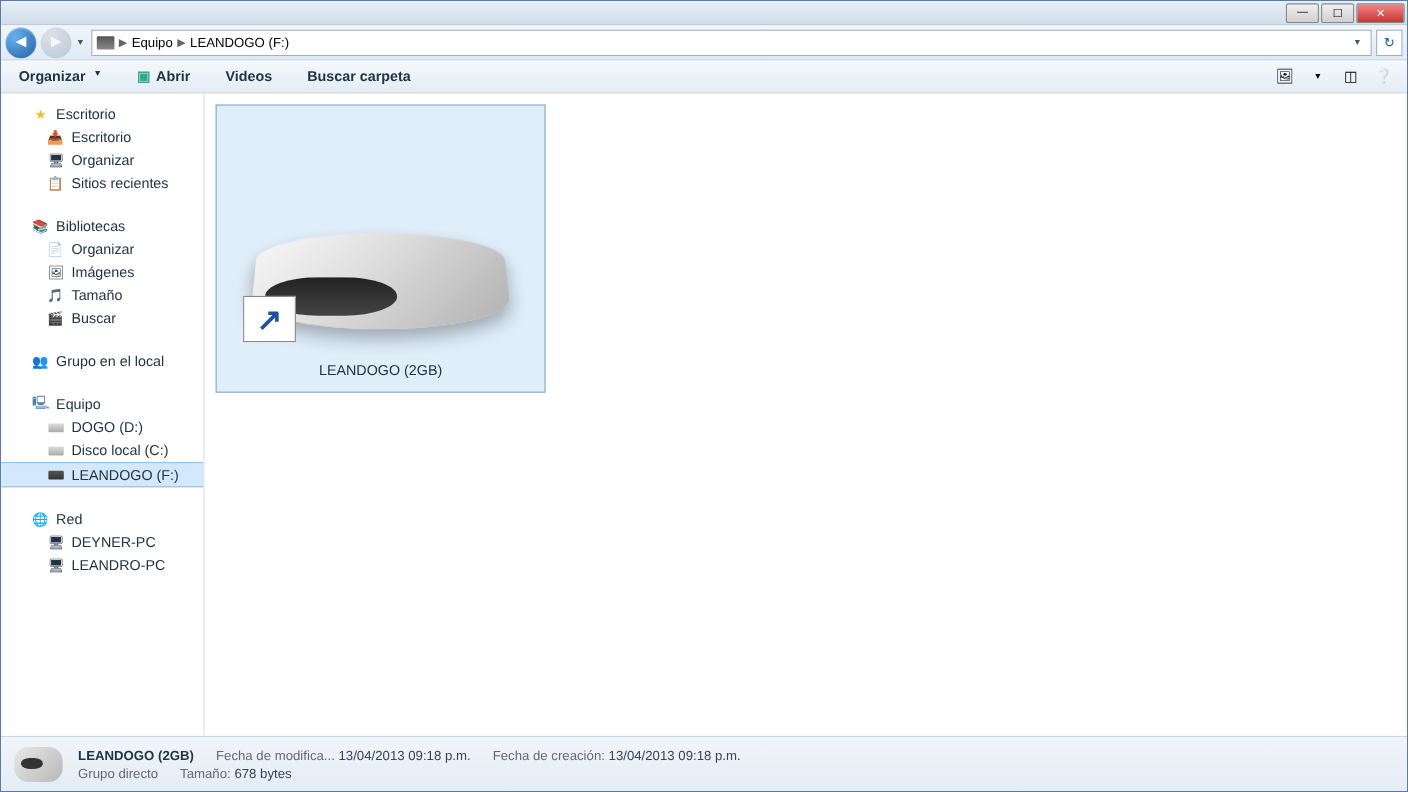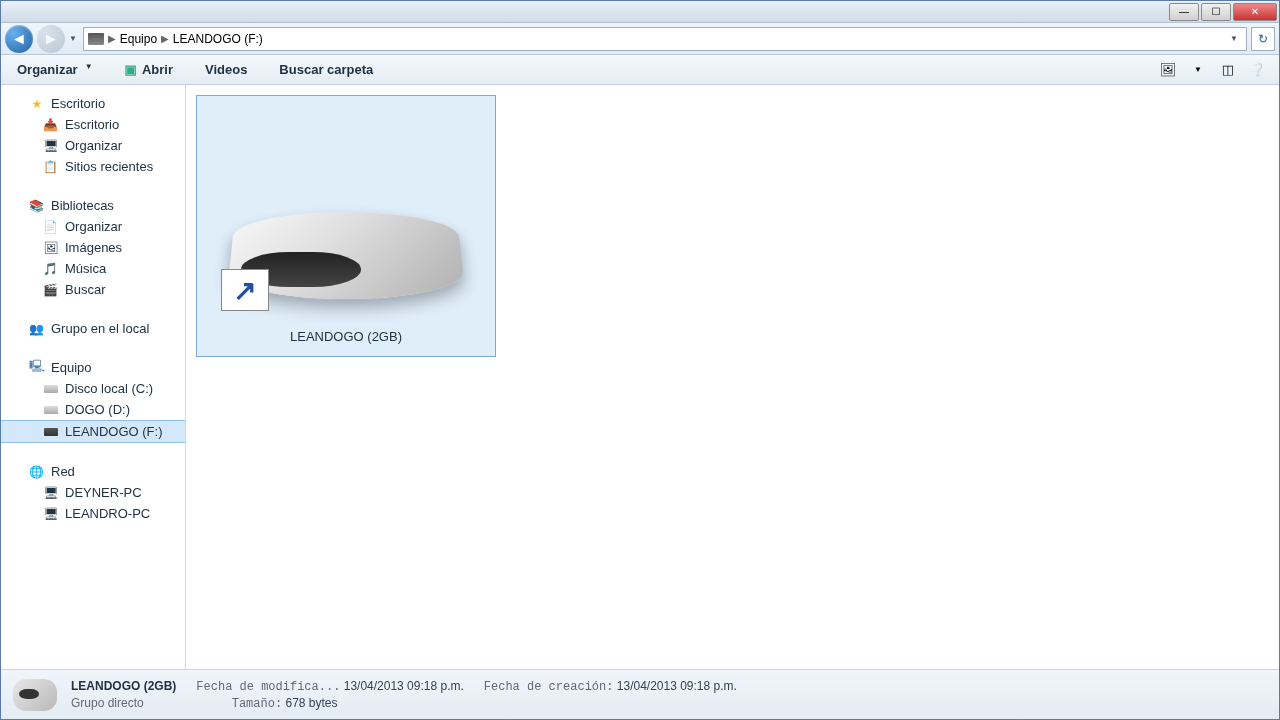--- a/index.html
+++ b/index.html
@@ -57,21 +57,21 @@
 .shortcut-overlay { position: absolute; bottom: 8px; left: 0; width: 48px; height: 42px; background: #fff; border: 1px solid #888; display: flex; align-items: center; justify-content: center; }
 .shortcut-arrow { font-size: 28px; color: #2050a0; font-weight: bold; }
 .file-label { font-size: 13px; color: #234; }
 
 .statusbar { height: 50px; background: linear-gradient(to bottom, #f0f5fa, #e4ecf4); border-top: 1px solid #c8d4e0; display: flex; align-items: center; padding: 6px 12px; gap: 14px; font-size: 12px; }
 .sb-icon { width: 44px; height: 32px; background: linear-gradient(135deg,#e8e8e8,#b8b8b8); border-radius: 30% / 40%; position: relative; }
 .sb-icon::after { content:''; position:absolute; left:6px; top:10px; width:20px; height:10px; background:#333; border-radius:40%/50%; }
 .sb-info { display: flex; flex-direction: column; gap: 2px; }
 .sb-row { display: flex; gap: 20px; align-items: baseline; }
 .sb-name { font-weight: bold; color: #234; }
-.sb-label { color: #667; font-family: Liberation Mono, monospace; }
+.sb-label { color: #667; }
 .sb-val { color: #345; }
 .sb-type { color: #667; }
 </style>
 </head>
 <body>
 
 <div class="window">
 
   <div class="titlebar">
     <div class="win-controls">
@@ -148,49 +148,49 @@
         <div class="side-item">
             <span class="si-icon">📄</span>
             <span>Organizar</span>
           </div>
         <div class="side-item">
             <span class="si-icon">🖼</span>
             <span>Imágenes</span>
           </div>
         <div class="side-item">
             <span class="si-icon">🎵</span>
-            <span>Música</span>
+            <span>Tamaño</span>
           </div>
         <div class="side-item">
             <span class="si-icon">🎬</span>
             <span>Buscar</span>
           </div>
       </div>
       <div class="side-group">
         <div class="side-header">
             <span class="si-icon">👥</span>
             <span>Grupo en el local</span>
           </div>
       </div>
       <div class="side-group">
         <div class="side-header">
             <span class="si-icon pc">🖳</span>
             <span>Equipo</span>
+          </div>
+        <div class="side-item">
+            <span class="si-icon">
+              <span class="drive"></span>
+            </span>
+            <span>DOGO (D:)</span>
           </div>
         <div class="side-item">
             <span class="si-icon">
               <span class="drive"></span>
             </span>
             <span>Disco local (C:)</span>
-          </div>
-        <div class="side-item">
-            <span class="si-icon">
-              <span class="drive"></span>
-            </span>
-            <span>DOGO (D:)</span>
           </div>
         <div class="side-item selected">
             <span class="si-icon">
               <span class="drive drive-dark"></span>
             </span>
             <span>LEANDOGO (F:)</span>
           </div>
       </div>
       <div class="side-group">
         <div class="side-header">
@@ -226,18 +226,18 @@
   <div class="statusbar">
     <div class="sb-icon"></div>
     <div class="sb-info">
       <div class="sb-row">
         <span class="sb-name">LEANDOGO (2GB)</span>
         <span><span class="sb-label">Fecha de modifica...</span> <span class="sb-val">13/04/2013 09:18 p.m.</span></span>
         <span><span class="sb-label">Fecha de creación:</span> <span class="sb-val">13/04/2013 09:18 p.m.</span></span>
       </div>
       <div class="sb-row">
         <span class="sb-type">Grupo directo</span>
-        <span style="margin-left:68px"><span class="sb-label">Tamaño:</span> <span class="sb-val">678 bytes</span></span>
+        <span style=""><span class="sb-label">Tamaño:</span> <span class="sb-val">678 bytes</span></span>
       </div>
     </div>
   </div>
 
 </div>
 
 </body></html>

